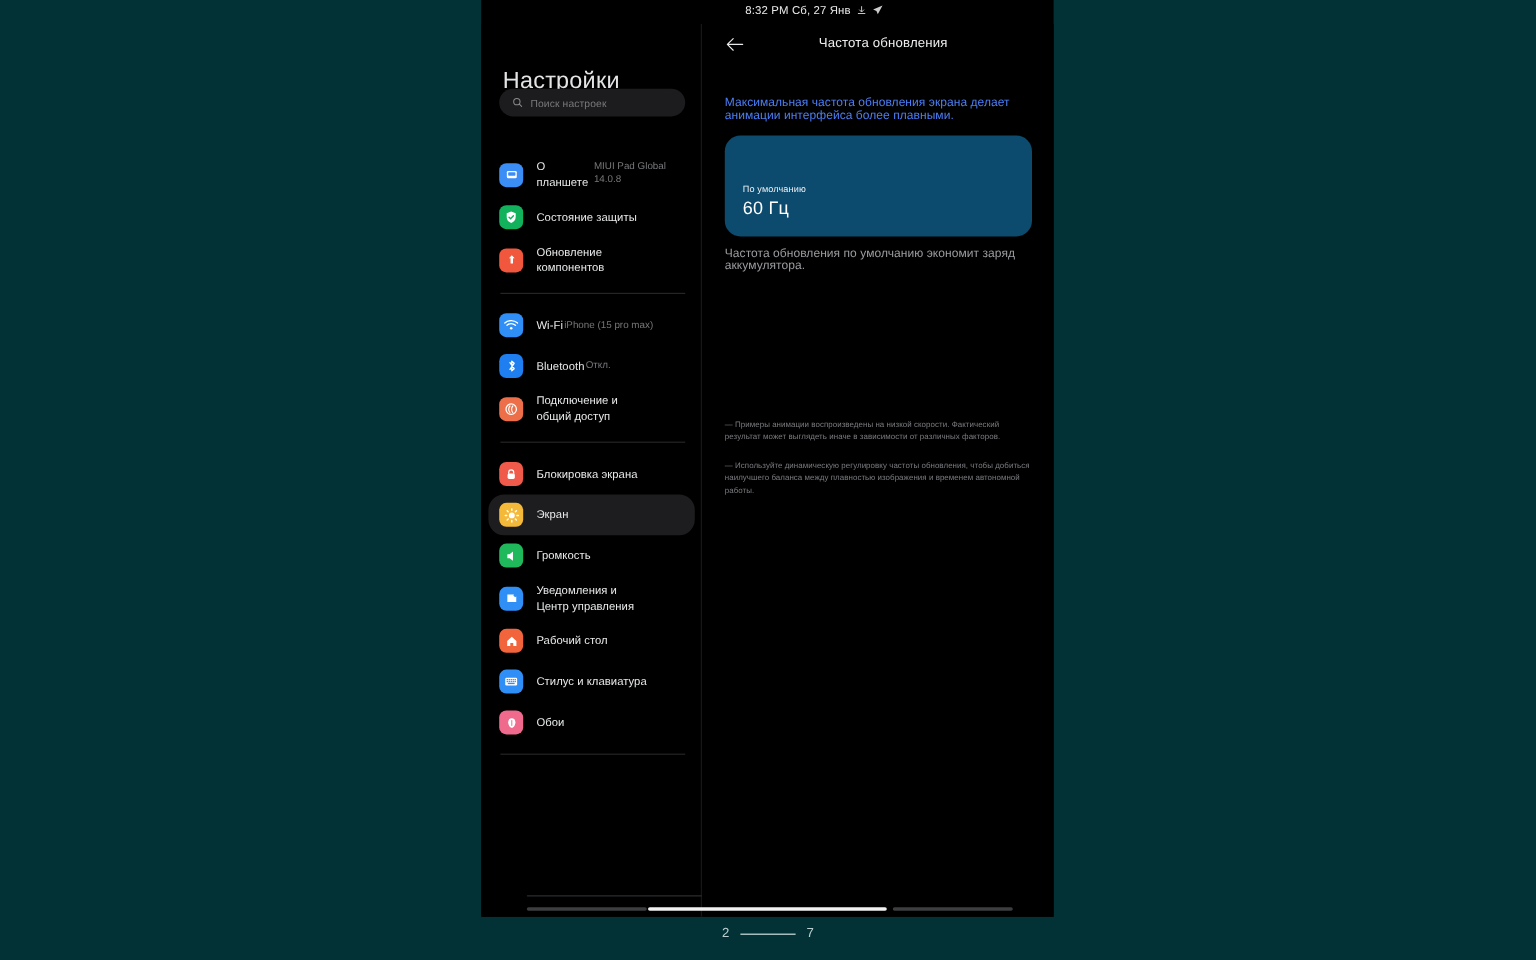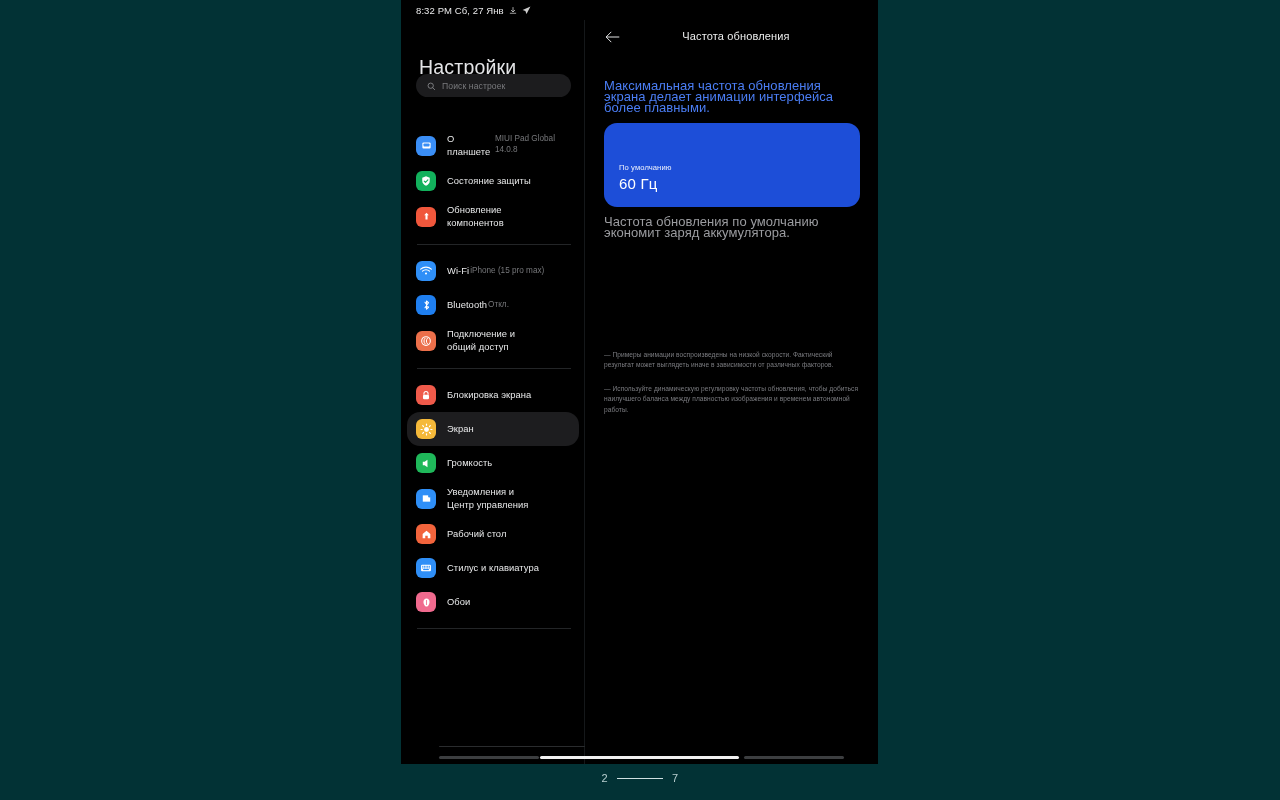--- a/index.html
+++ b/index.html
@@ -24,20 +24,21 @@
     overflow: hidden;
   }
 
   
   .statusbar {
     position: absolute; left: 0; top: 0;
     width: 554px; height: 20px;
     display: flex; align-items: center;
     justify-content: space-between;
     padding: 0 14px 0 15px;
+    flex-direction: column;
   }
   .sb-left { display: flex; align-items: center; gap: 5px; }
   .sb-time {
     color: #e9e9ea; font-size: 9.5px; letter-spacing: .1px;
     white-space: nowrap;
   }
   .sb-ic { display: inline-block; opacity: .92; }
   .sb-right { display: flex; align-items: center; gap: 4px; }
   .sb-batt-txt { color: #e9e9ea; font-size: 9px; }
 
@@ -139,21 +140,21 @@
     font-size: 7.6px; line-height: 10px; letter-spacing: .1px;
     margin-bottom: 2px;
   }
   .rate-val {
     color: #ffffff; font-size: 15px; font-weight: 400;
     letter-spacing: .2px; line-height: 18px;
   }
 
   .helper {
     margin: 10px 19px 0 18px;
-    font-size: 13px; line-height: 10.8px;
+    font-size: 10px; line-height: 10.8px;
     letter-spacing: .05px;
   }
 
   .notes {
     position: absolute; left: 18px; top: 330px;
     width: 258px;
   }
   .note {
     color: #7b7c80; font-size: 6.6px; line-height: 10.4px;
     letter-spacing: .05px;
@@ -416,21 +417,21 @@
             </svg>
         </div>
         <div class="det-title">Частота обновления</div>
       </div>
 
       <div class="card-wrap" id="cardwrap">
           <div style="margin-bottom: 10px;">
             <div class="helper" style="color: rgb(75, 126, 245); margin-top: 17px;">Максимальная частота обновления экрана делает анимации интерфейса более плавными.</div>
           </div>
           <div style="margin-bottom: 10px;">
-            <div class="rate-card" style="background: #1d4ed8;">
+            <div class="rate-card" style="background: #0c4a6e;">
               <div class="rate-sub">По умолчанию</div>
               <div class="rate-val">60 Гц</div>
             </div>
             <div class="helper" style="color: rgb(155, 156, 160); margin-top: 10px;">Частота обновления по умолчанию экономит заряд аккумулятора.</div>
           </div>
         </div>
 
       <div class="notes" id="notes">
           <div class="note">— Примеры анимации воспроизведены на низкой скорости. Фактический результат может выглядеть иначе в зависимости от различных факторов.</div>
           <div class="note">— Используйте динамическую регулировку частоты обновления, чтобы добиться наилучшего баланса между плавностью изображения и временем автономной работы.</div>

